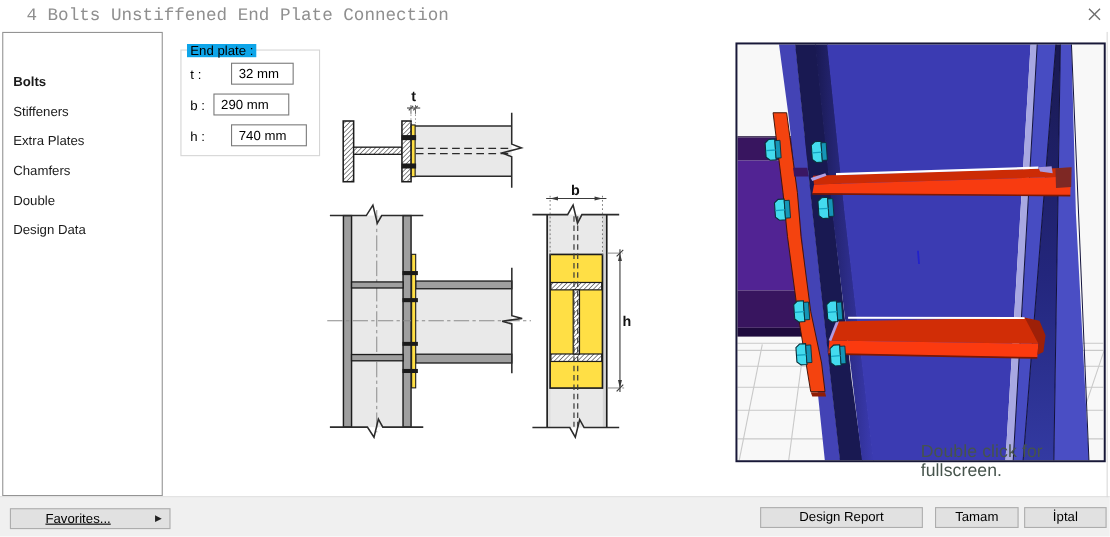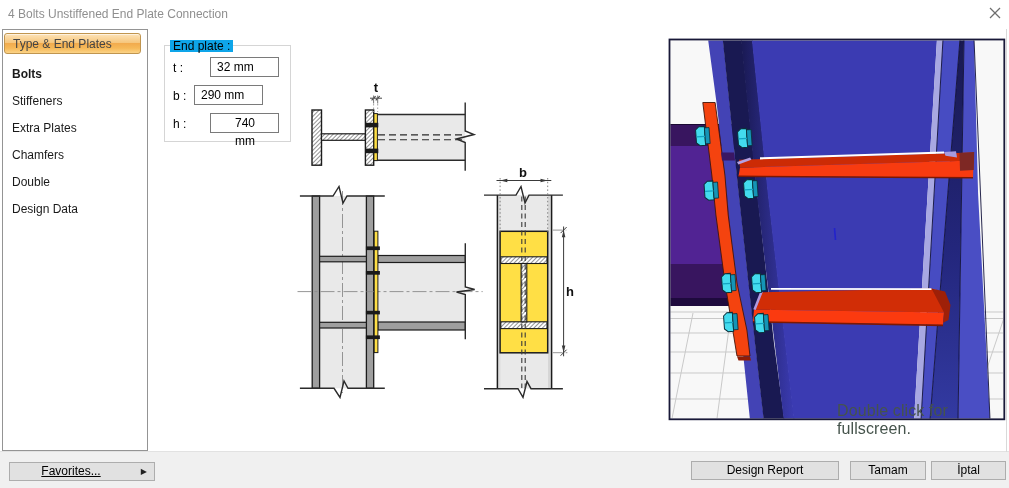--- a/index.html
+++ b/index.html
@@ -7,46 +7,42 @@
         font-family:"Liberation Sans",sans-serif;}
   .abs{position:absolute;}
   .menuitem{position:absolute;left:12px;font-size:12px;line-height:13px;color:#1a1a1a;}
   .btn{position:absolute;background:#e1e1e1;border:1px solid #adadad;font-size:12px;
        color:#000;text-align:center;box-sizing:border-box;}
 </style>
 </head>
 <body>
 <div id="wrap">
 
-  <div class="abs" style="left:8px;top:7px;font-size:12px;line-height:14px;color:#8f8f8f;">4 Bolts Unstiffened End Plate Connection</div>
+  <div class="abs" style="left:24px;top:7px;font-size:16px;line-height:14px;color:#8f8f8f;font-family:Liberation Mono, monospace;">4 Bolts Unstiffened End Plate Connection</div>
   <svg class="abs" style="left:989px;top:7px;" width="12" height="12" viewBox="0 0 12 12">
     <line x1="1" y1="1" x2="11" y2="11" stroke="#6f6f6f" stroke-width="1.3"></line>
     <line x1="11" y1="1" x2="1" y2="11" stroke="#6f6f6f" stroke-width="1.3"></line>
   </svg>
 
   <div class="abs" style="left:2px;top:29px;width:144px;height:420px;border:1px solid #949494;background:#fff;"></div>
-  <div class="abs" style="left:4px;top:33px;width:137px;height:21px;border:1px solid #c0954f;border-radius:3px;
-       background:linear-gradient(#fde3b8 0%,#f6c77e 45%,#f1a94c 46%,#f6b959 75%,#fbd387 100%);
-       box-shadow:inset 0 1px 0 rgba(255,255,255,.55);
-       font-size:12px;line-height:21px;color:#444444;padding-left:8px;box-sizing:border-box;">Type &amp; End Plates</div>
   <div class="menuitem" style="top:68px;font-weight:bold;">Bolts</div>
   <div class="menuitem" style="top:95px;">Stiffeners</div>
   <div class="menuitem" style="top:122px;">Extra Plates</div>
   <div class="menuitem" style="top:149px;">Chamfers</div>
   <div class="menuitem" style="top:176px;">Double</div>
   <div class="menuitem" style="top:203px;">Design Data</div>
 
   <div class="abs" style="left:164px;top:45px;width:125px;height:95px;border:1px solid #d5d5d5;"></div>
   <div class="abs" style="left:170px;top:40px;font-size:12px;line-height:12px;color:#000;background:#0ea5e9;padding:0 3px;">End plate :</div>
   <div class="abs" style="left:173px;top:61px;font-size:12px;color:#000;">t :</div>
   <div class="abs" style="left:173px;top:89px;font-size:12px;color:#000;">b :</div>
   <div class="abs" style="left:173px;top:117px;font-size:12px;color:#000;">h :</div>
-  <div class="abs" style="left:210px;top:57px;width:69px;height:20px;border:1px solid #7a7a7a;box-sizing:border-box;font-size:12px;line-height:18px;padding-left:6px;">32 mm</div>
+  <div class="abs" style="left:210px;top:57px;width:57px;height:20px;border:1px solid #7a7a7a;box-sizing:border-box;font-size:12px;line-height:18px;padding-left:6px;">32 mm</div>
   <div class="abs" style="left:194px;top:85px;width:69px;height:20px;border:1px solid #7a7a7a;box-sizing:border-box;font-size:12px;line-height:18px;padding-left:6px;">290 mm</div>
-  <div class="abs" style="left:210px;top:113px;width:69px;height:20px;border:1px solid #7a7a7a;box-sizing:border-box;font-size:12px;line-height:18px;padding-left:24px;">740 mm</div>
+  <div class="abs" style="left:210px;top:113px;width:69px;height:20px;border:1px solid #7a7a7a;box-sizing:border-box;font-size:12px;line-height:18px;padding-left:6px;">740 mm</div>
 
   <div class="abs" style="left:0;top:451px;width:1009px;height:37px;background:#f0f0f0;border-top:1px solid #e2e2e2;box-sizing:border-box;"></div>
   <div class="btn" style="left:9px;top:462px;width:146px;height:19px;line-height:17px;"><span style="position:relative;left:-11px;text-decoration:underline;">Favorites...</span><span style="position:absolute;right:7px;top:0;font-size:8px;line-height:17px;color:#222;">▶</span></div>
   <div class="btn" style="left:691px;top:461px;width:148px;height:19px;line-height:17px;">Design Report</div>
   <div class="btn" style="left:850px;top:461px;width:76px;height:19px;line-height:17px;">Tamam</div>
   <div class="btn" style="left:931px;top:461px;width:75px;height:19px;line-height:17px;">İptal</div>
 
   <svg class="abs" style="left:0;top:0;" width="1009" height="488" viewBox="0 0 1009 488">
     <defs>
       <pattern id="hat" width="3" height="3" patternUnits="userSpaceOnUse" patternTransform="rotate(45)">

